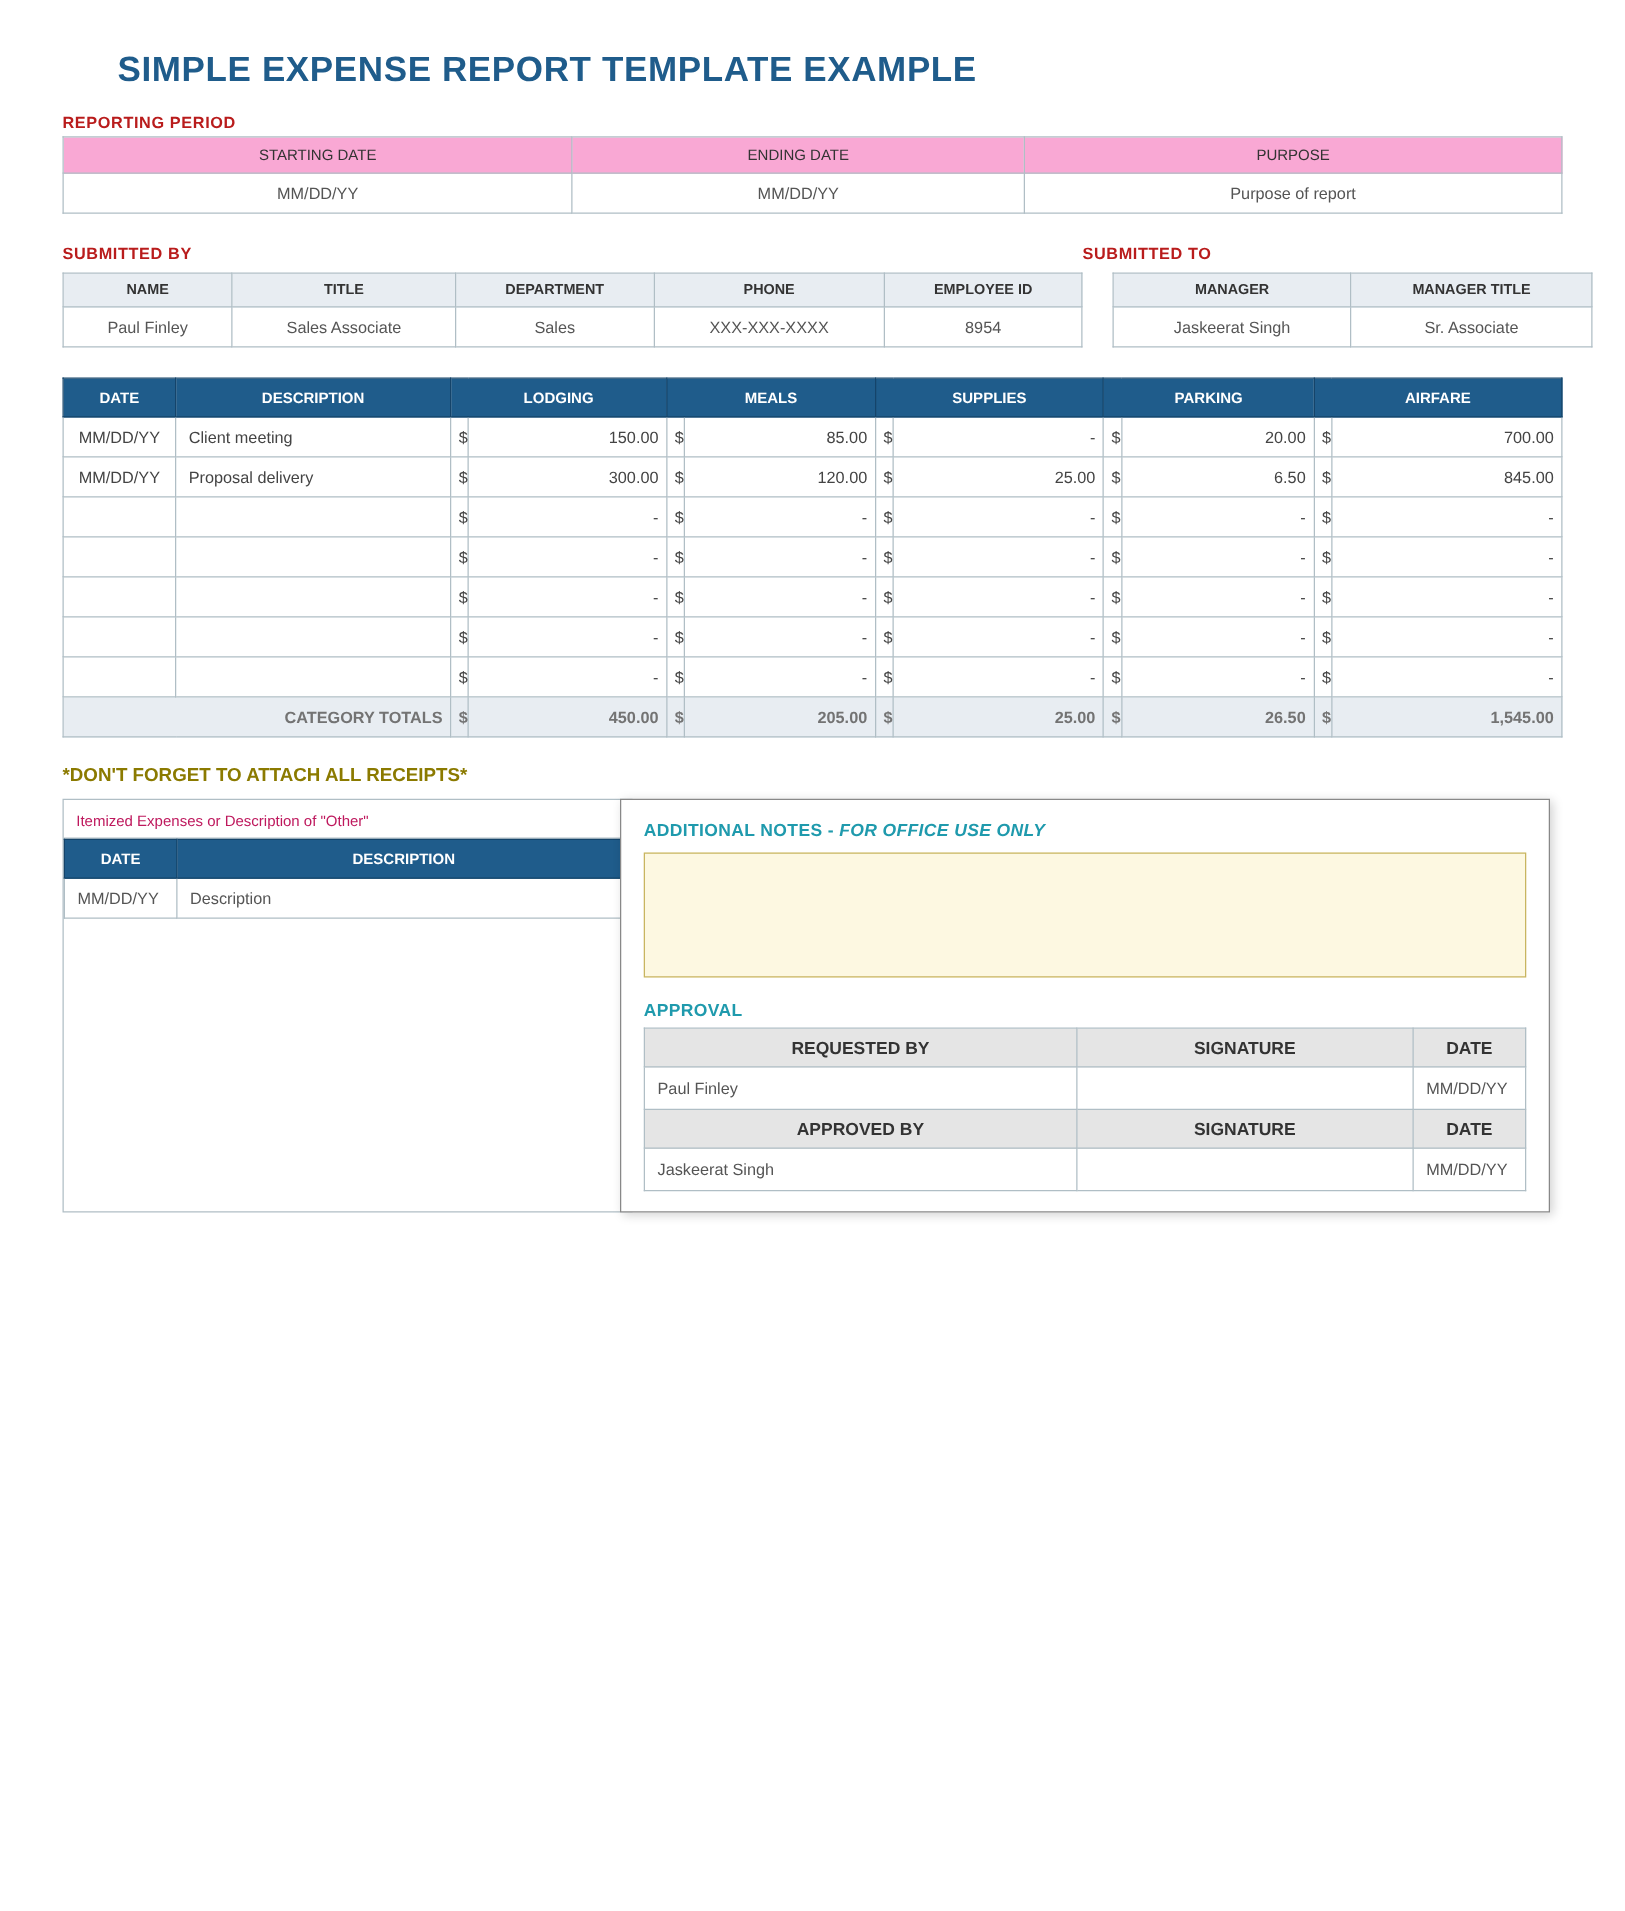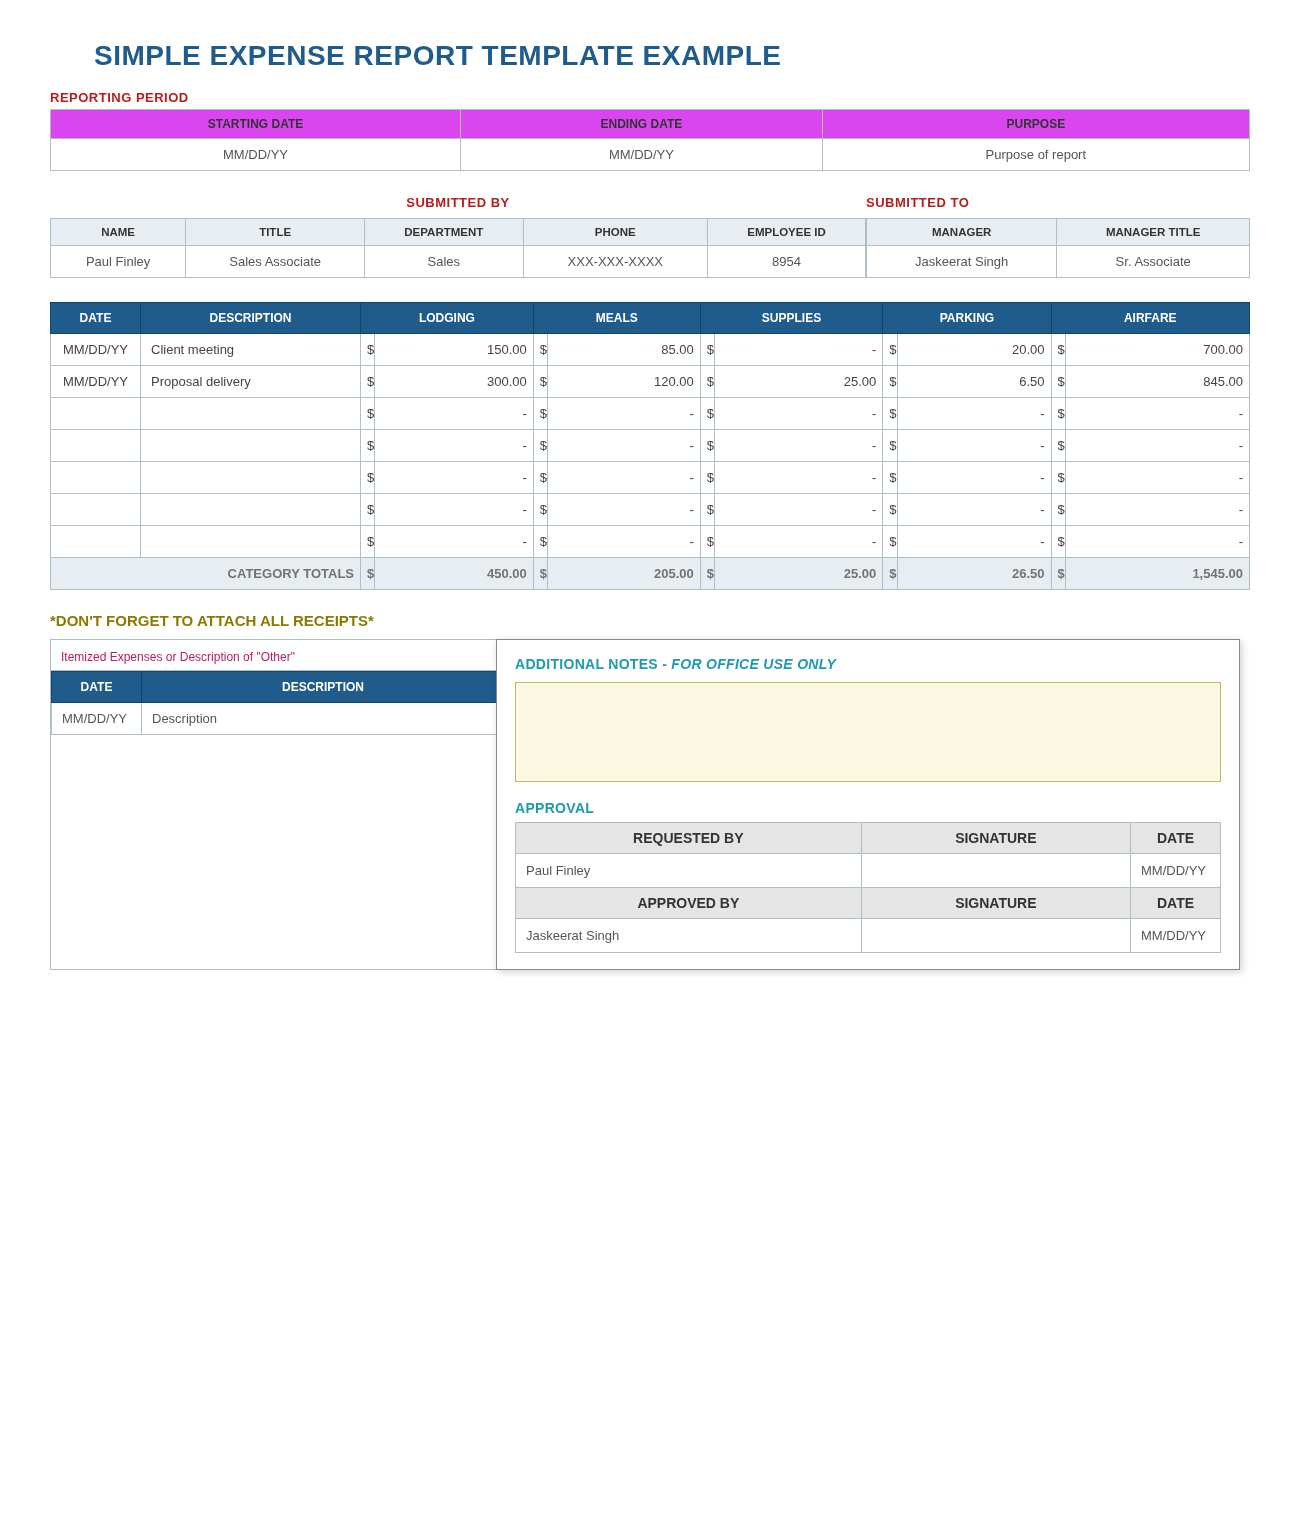--- a/index.html
+++ b/index.html
@@ -28,25 +28,25 @@
       letter-spacing: 0.5px;
     }
     table {
       border-collapse: collapse;
       width: 100%;
     }
     .reporting-table {
       margin-bottom: 24px;
     }
     .reporting-table th {
-      background: #d946ef;
+      background: #f9a8d4;
       border: 1px solid #b0bec5;
       padding: 7px 10px;
       font-size: 12px;
-      font-weight: bold;
+      font-weight: normal;
       color: #333;
     }
     .reporting-table td {
       border: 1px solid #b0bec5;
       padding: 8px 10px;
       text-align: center;
       color: #555;
       font-size: 13px;
     }
     .submitted-section {
@@ -203,21 +203,20 @@
       padding: 9px 10px;
       font-size: 13px;
       color: #555;
     }
     .submitted-labels-row {
       display: flex;
       margin-bottom: 4px;
     }
     .submitted-by-label {
       flex: 0 0 68%;
-      text-align: center;
     }
     .submitted-to-label {
       flex: 0 0 32%;
     }
   </style>
 </head>
 <body>
 
 <div class="main-title">SIMPLE EXPENSE REPORT TEMPLATE EXAMPLE</div>
 
@@ -241,21 +240,21 @@
 
 <div class="submitted-labels-row">
   <div class="submitted-by-label">
     <div class="section-label">SUBMITTED BY</div>
   </div>
   <div class="submitted-to-label">
     <div class="section-label">SUBMITTED TO</div>
   </div>
 </div>
 
-<div class="submitted-section" style="margin-bottom:24px;">
+<div class="submitted-section" style="margin-bottom:24px;gap:24px;">
   <div class="submitted-by-wrap">
     <table class="info-table" style="width:100%;">
       <thead>
         <tr>
           <th>NAME</th>
           <th>TITLE</th>
           <th>DEPARTMENT</th>
           <th>PHONE</th>
           <th>EMPLOYEE ID</th>
         </tr>

